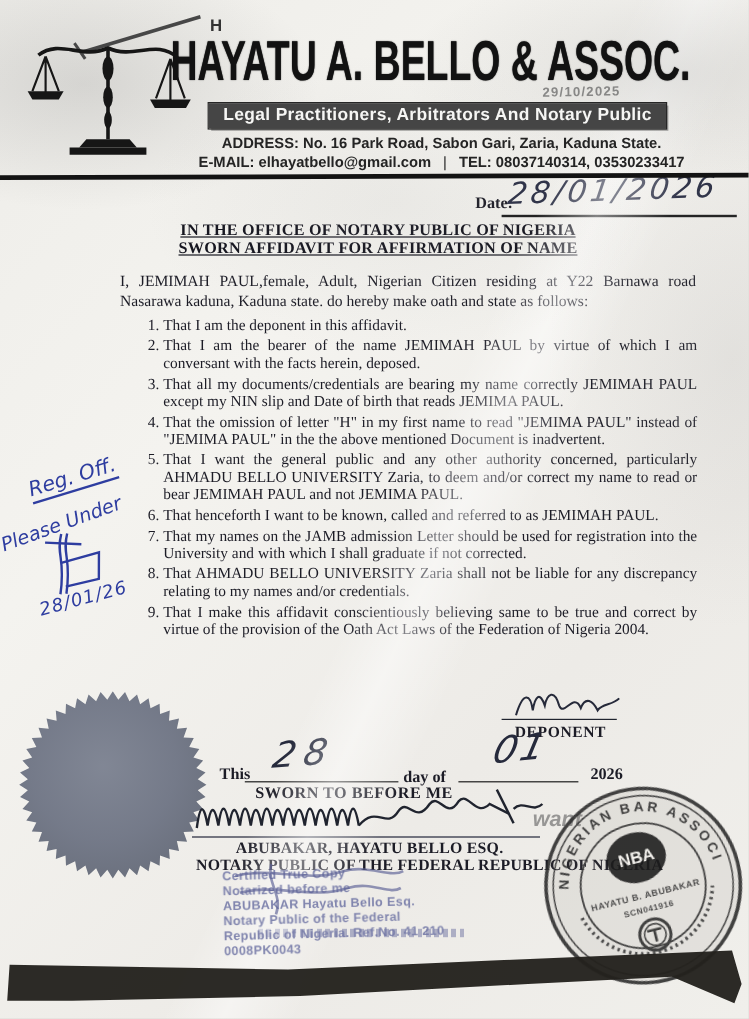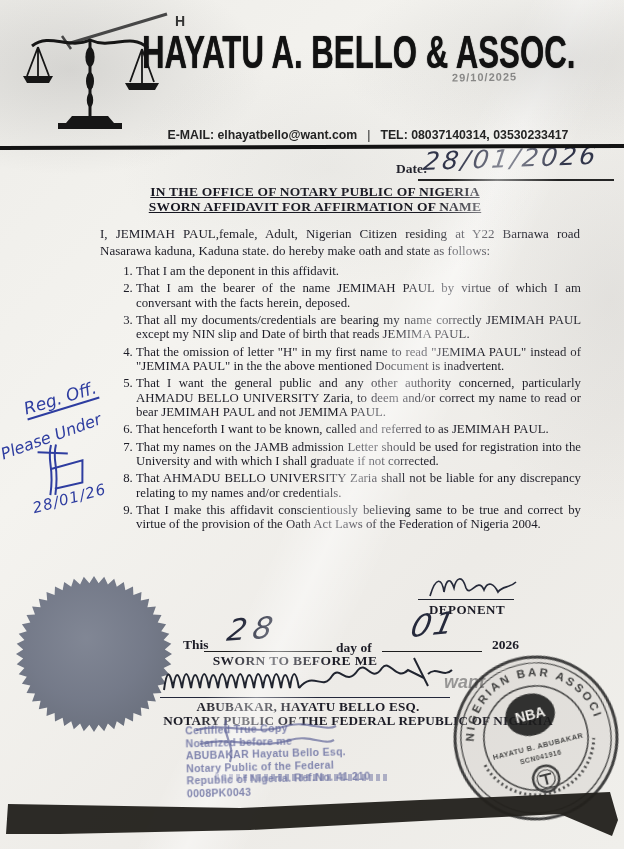--- a/index.html
+++ b/index.html
@@ -142,21 +142,23 @@
       <ellipse cx="70" cy="37" rx="4.6" ry="10"></ellipse>
       <ellipse cx="70" cy="61" rx="4" ry="9"></ellipse>
       <ellipse cx="70" cy="80" rx="3.2" ry="7"></ellipse>
       <path d="M52,96 L88,96 L94,103 L46,103 Z"></path>
       <path d="M38,103 L102,103 L102,109 L38,109 Z"></path>
     </g>
   </svg>
 
   <div class="abs firm-name">HAYATU A. BELLO &amp; ASSOC.</div>
   <div class="abs sans scan-stamp">29/10/2025</div>
-  <div class="abs sans contact"><span>E-MAIL: elhayatbello@want.com</span><span class="sep">|</span><span>TEL: 08037140314, 03530233417</span></div>
+  <div class="abs sans tagline-bar">Legal Practitioners, Arbitrators And Notary Public</div>
+  <div class="abs sans addr">ADDRESS: No. 16 Park Road, Sabon Gari, Zaria, Kaduna State.</div>
+  <div class="abs sans contact"><span>E-MAIL: elhayatbello@gmail.com</span><span class="sep">|</span><span>TEL: 08037140314, 03530233417</span></div>
   <div class="abs top-rule"></div>
 
   <div class="abs date-label">Date:</div>
   <div class="abs hand date-value">28/01/2026</div>
   <div class="abs date-underline"></div>
 
   <div class="abs doc-title t1">IN THE OFFICE OF NOTARY PUBLIC OF NIGERIA</div>
   <div class="abs doc-title t2">SWORN AFFIDAVIT FOR AFFIRMATION OF NAME</div>
 
   <div class="abs intro">I, JEMIMAH PAUL,female, Adult, Nigerian Citizen residing at Y22 Barnawa road Nasarawa kaduna, Kaduna state. do hereby make oath and state as follows:</div>

